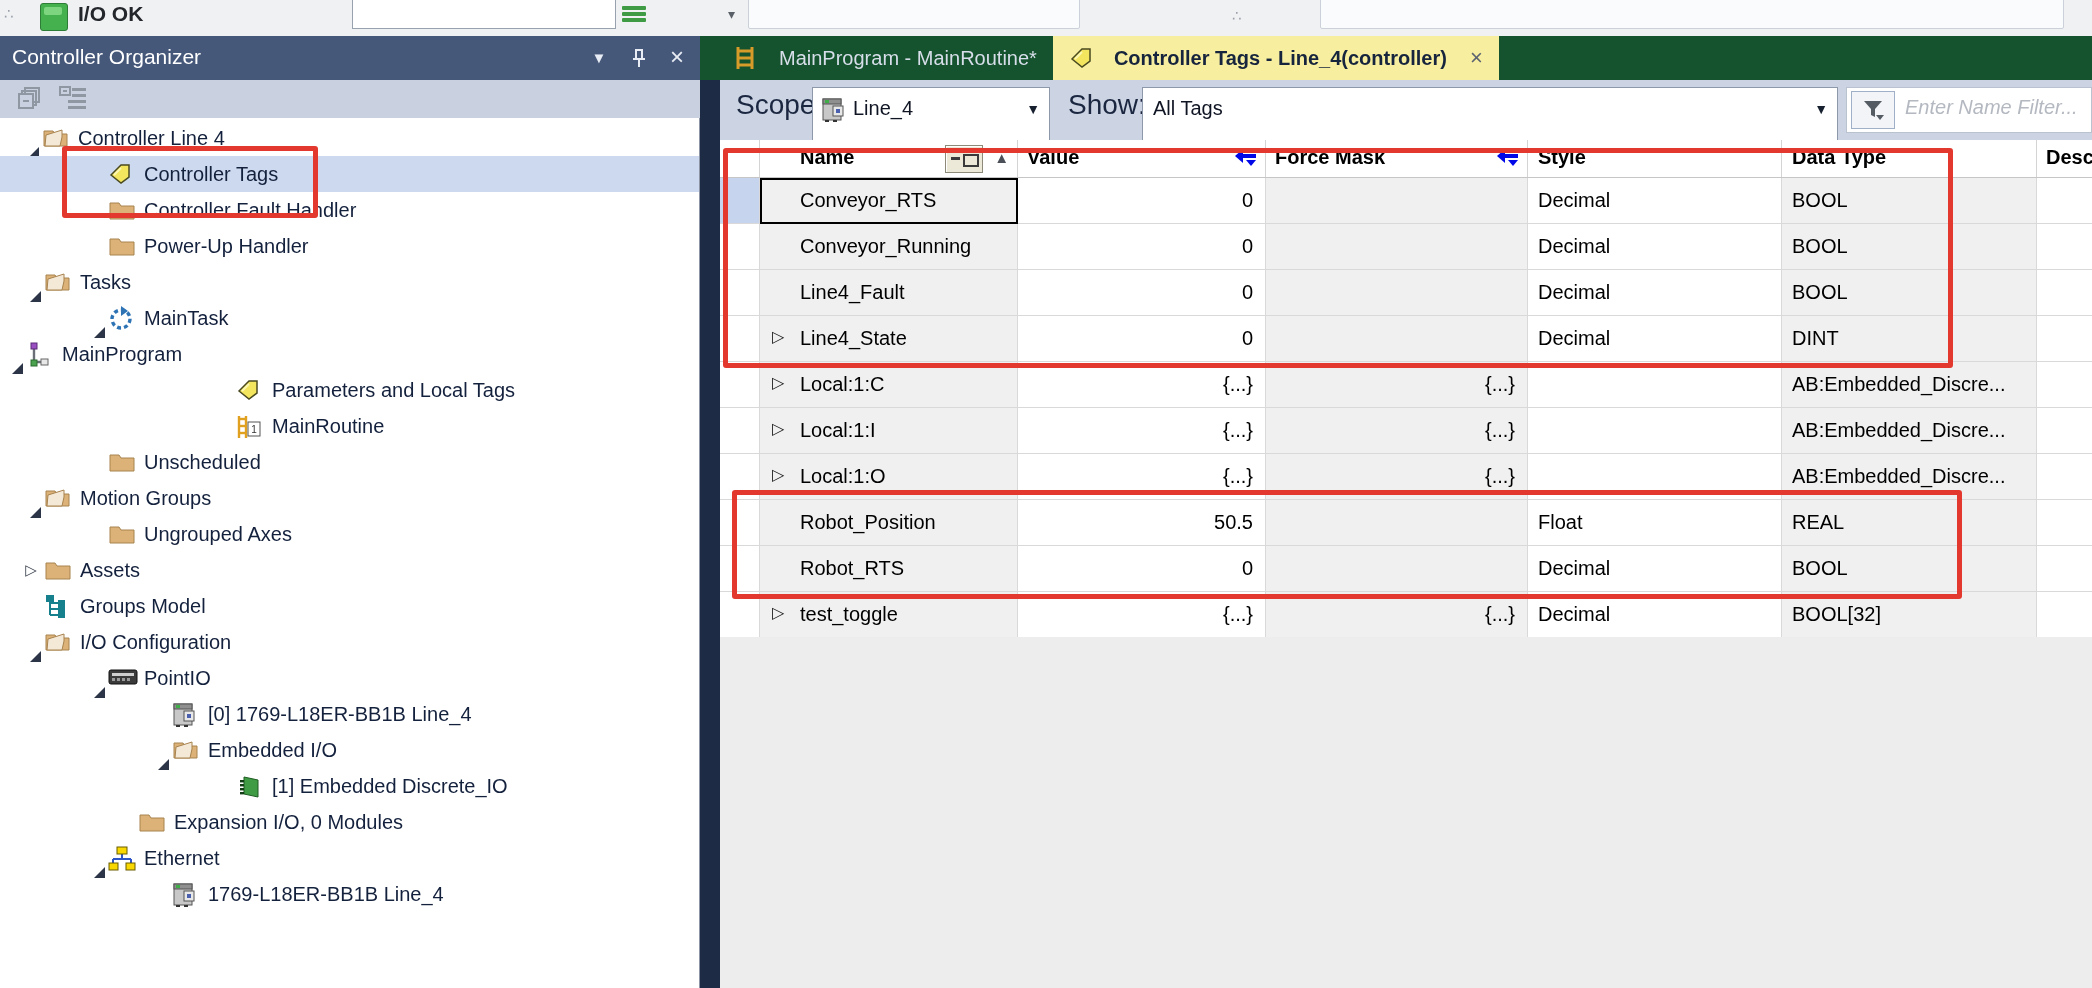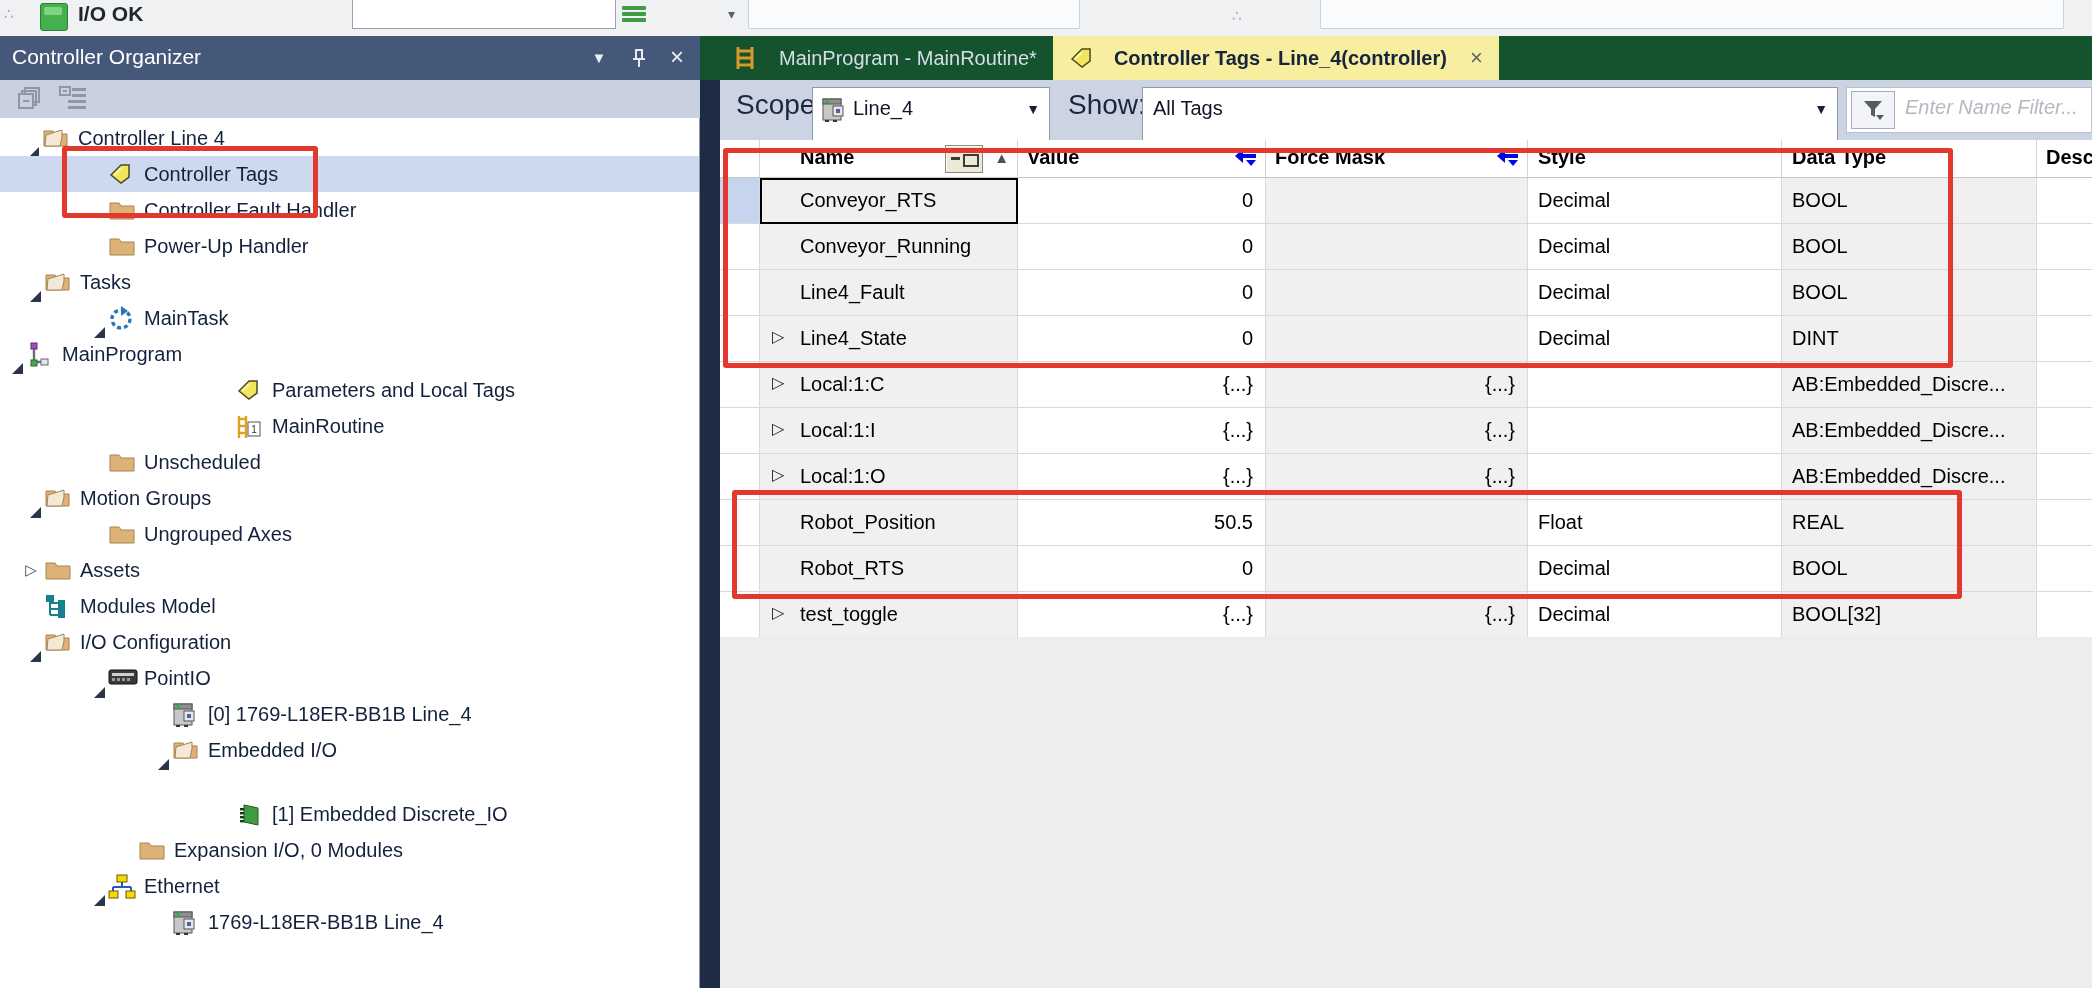--- a/index.html
+++ b/index.html
@@ -296,21 +296,21 @@
               <line x1="6" y1="21" x2="14" y2="21"></line>
             </g>
             <g fill="#16808c">
               <rect x="2" y="1" width="8" height="7"></rect>
               <rect x="14" y="6" width="7" height="6"></rect>
               <rect x="14" y="12" width="7" height="6"></rect>
               <rect x="14" y="18" width="7" height="6"></rect>
             </g>
           </svg>
         </span>
-    <span class="tlabel">Modules Model</span>
+    <span class="tlabel">Groups Model</span>
   </div>
       <div class="titem" style="padding-left: 18px;">
     <span class="texp"><span class="tri"></span></span>
     <span class="tico">
           <svg width="28" height="24" viewBox="0 0 28 24">
             <path d="M2 5 h9 l2 3 h12 v12 H2 Z" fill="#dcb278" stroke="#a8834f"></path>
             <path d="M4 9 l16 -5 v7 l-2 9 H3 Z" fill="#f4e9d6" stroke="#a8834f"></path>
           </svg>
         </span>
     <span class="tlabel">I/O Configuration</span>
@@ -349,21 +349,21 @@
       <div class="titem" style="padding-left: 146px;">
     <span class="texp"><span class="tri"></span></span>
     <span class="tico">
           <svg width="28" height="24" viewBox="0 0 28 24">
             <path d="M2 5 h9 l2 3 h12 v12 H2 Z" fill="#dcb278" stroke="#a8834f"></path>
             <path d="M4 9 l16 -5 v7 l-2 9 H3 Z" fill="#f4e9d6" stroke="#a8834f"></path>
           </svg>
         </span>
     <span class="tlabel">Embedded I/O</span>
   </div>
-      <div class="titem" style="padding-left: 210px; margin-top: 28px;">
+      <div class="titem" style="padding-left: 210px;">
     <span class="texp"></span>
     <span class="tico">
           <svg width="26" height="26" viewBox="0 0 26 26">
             <path d="M8 3 L22 6 V23 L8 20 Z" fill="#3f9c45" stroke="#1e5c22"></path>
             <g fill="#123d14">
               <rect x="4" y="6" width="4" height="2.4"></rect>
               <rect x="4" y="10" width="4" height="2.4"></rect>
               <rect x="4" y="14" width="4" height="2.4"></rect>
               <rect x="4" y="18" width="4" height="2.4"></rect>
             </g>

